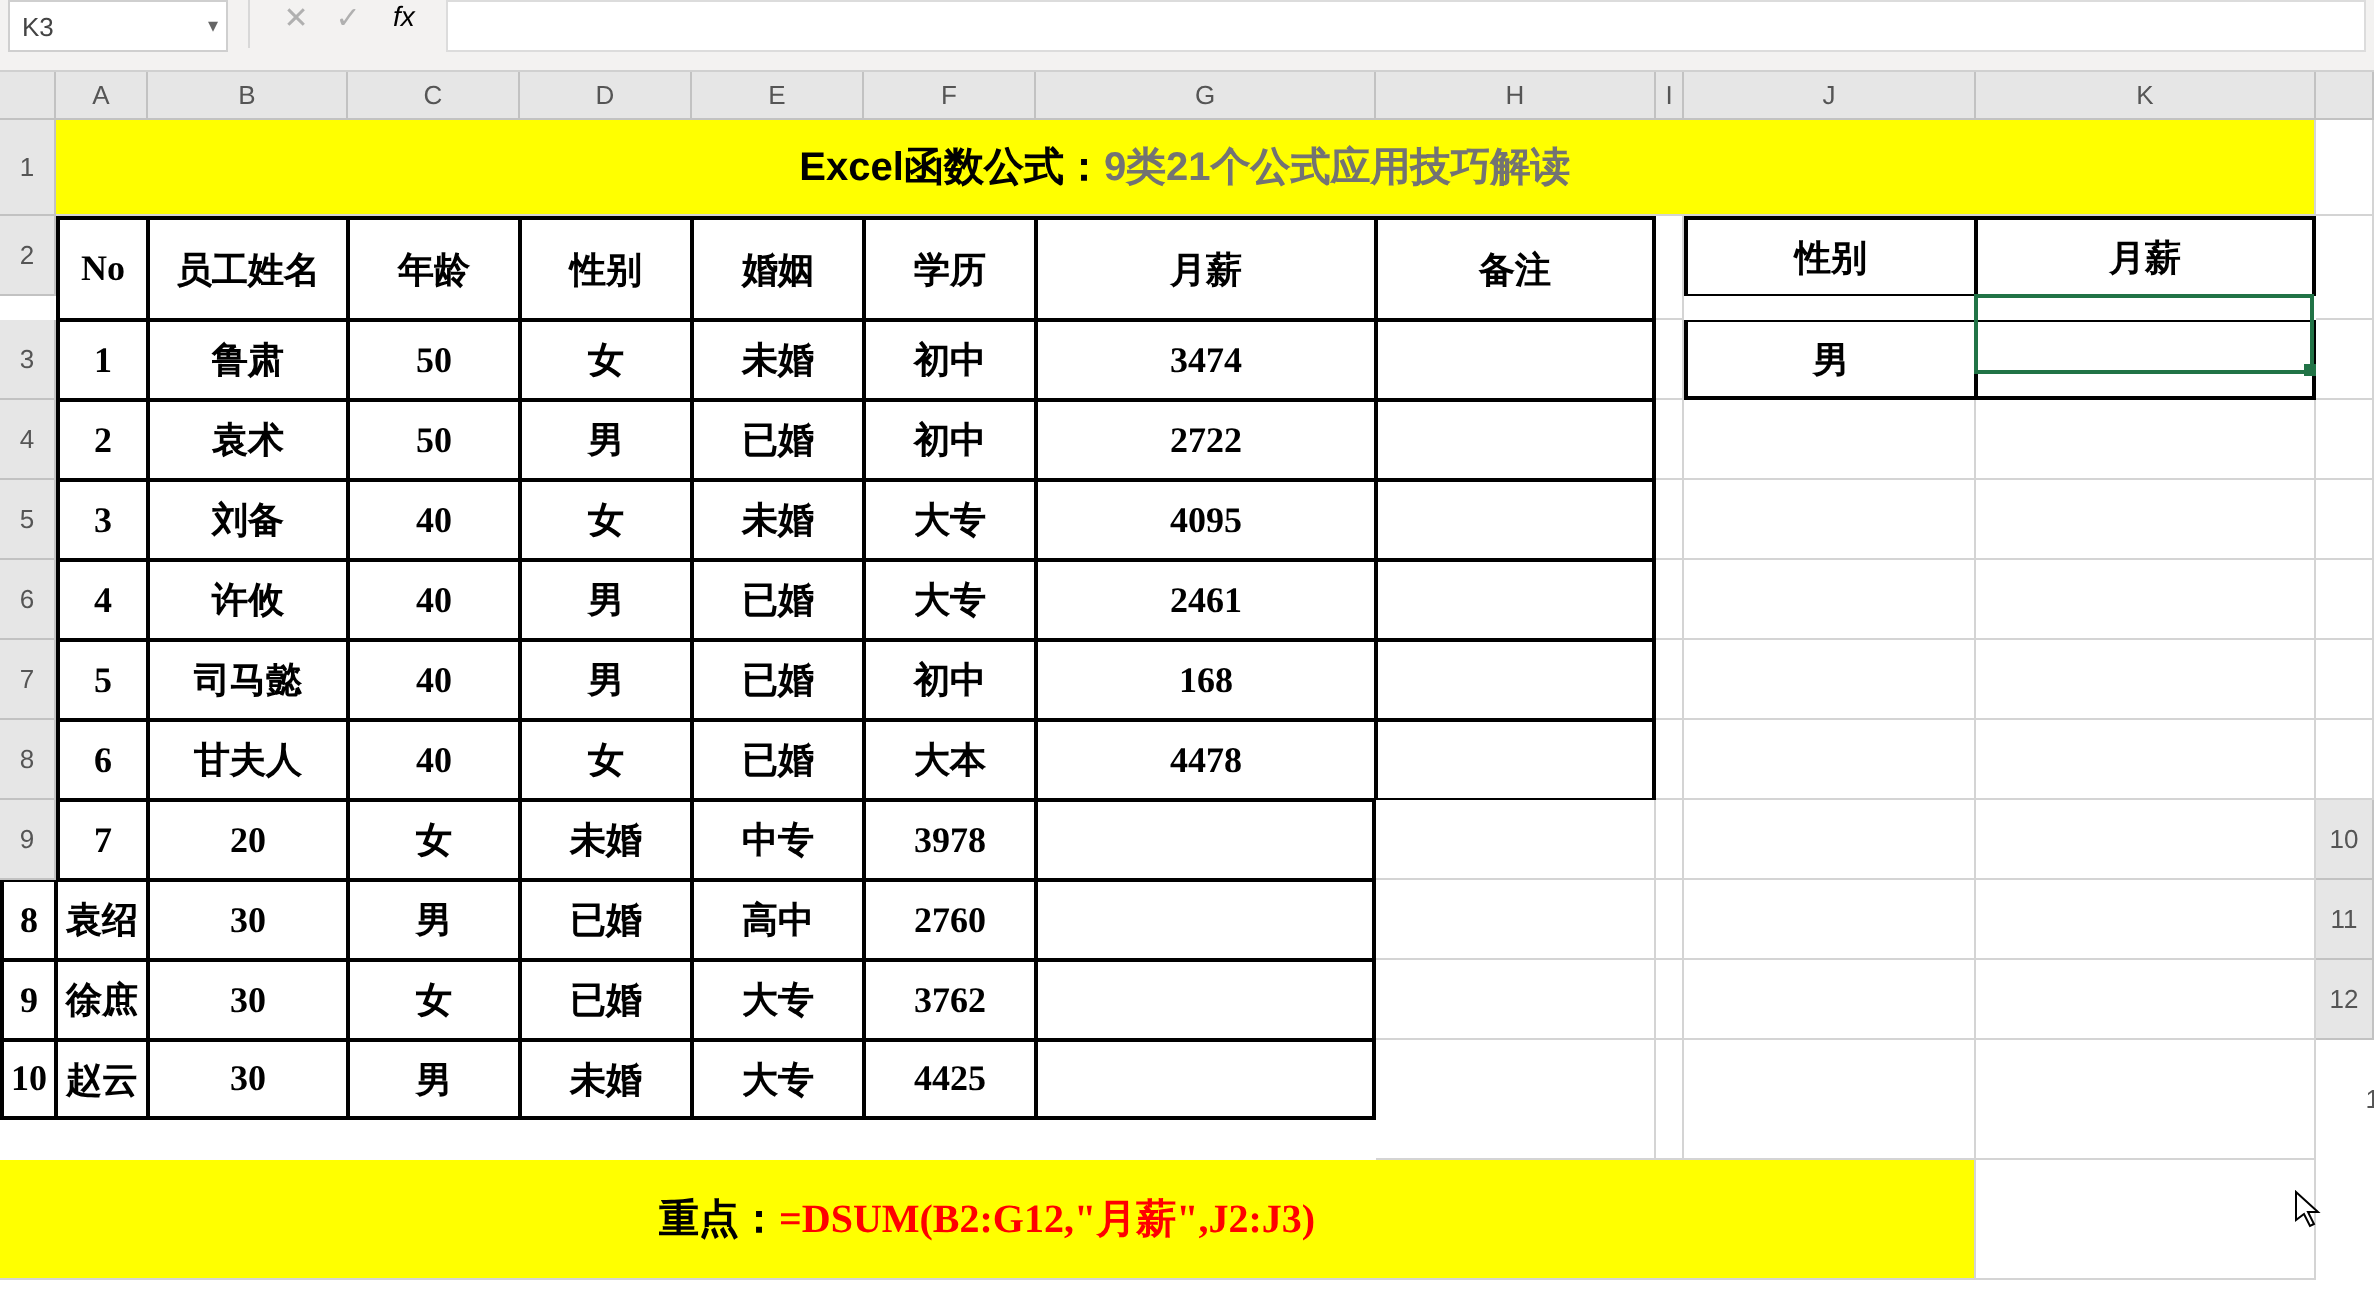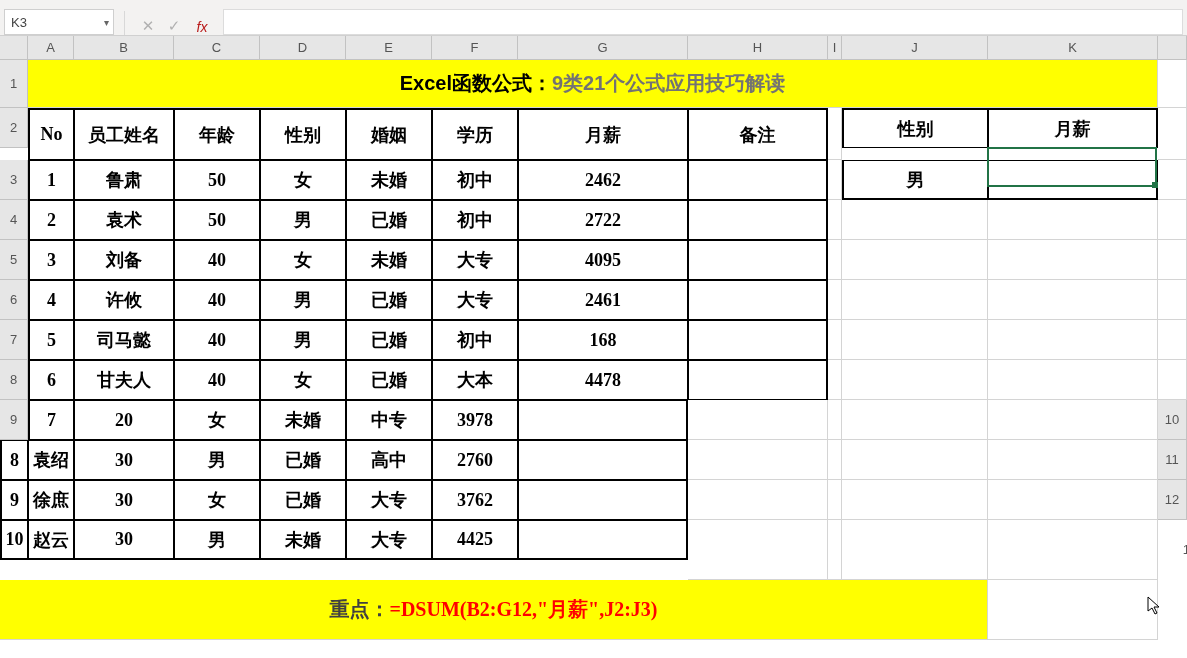--- a/index.html
+++ b/index.html
@@ -10,21 +10,21 @@
     overflow: hidden;
     width: 1187px;
     height: 658px;
   }
 
   
   .formula-bar {
     height: 36px;
     background: #f3f2f1;
     display: flex;
-    align-items: flex-end;
+    align-items: flex-start;
     border-bottom: 1px solid #d0d0d0;
     padding: 0 4px;
   }
   .name-box {
     width: 110px;
     height: 26px;
     background: #fff;
     border: 1px solid #cfcfcf;
     display: flex;
     align-items: center;
@@ -46,21 +46,21 @@
     margin: 0 10px;
   }
   .fb-btn {
     width: 26px;
     text-align: center;
     color: #b0b0b0;
     font-size: 15px;
   }
   .fx {
     font-style: italic;
-    color: #b91c1c;
+    color: #000000;
     width: 30px;
     text-align: center;
     font-size: 14px;
   }
   .formula-input {
     flex: 1;
     height: 26px;
     background: #fff;
     border: 1px solid #dcdcdc;
     margin-left: 6px;
@@ -132,21 +132,21 @@
   .crit { font-weight: bold; font-family: "SimSun","宋体",serif; font-size: 18px; height: 40px; }
 
   
   .footer-bar {
     background: #ffff00;
     font-weight: bold;
     font-size: 20px;
     height: 60px;
     font-family: "SimSun","宋体",serif;
   }
-  .footer-black { color:#404040; }
+  .footer-black { color:#000000; }
   .footer-red { color:#ff0000; }
 
   .blank { background:#fff; }
 
   
   .sel {
     position: absolute;
     border: 2px solid #217346;
     background: transparent;
     pointer-events: none;
@@ -223,21 +223,21 @@
   <div class="cell crit b bt br">月薪</div>
   <div class="cell blank"></div>
 
   <div class="rowhdr">3</div>
   <div class="cell dcell b bl">1</div>
   <div class="cell dcell b">鲁肃</div>
   <div class="cell dcell b">50</div>
   <div class="cell dcell b">女</div>
   <div class="cell dcell b">未婚</div>
   <div class="cell dcell b">初中</div>
-  <div class="cell dcell b">2462</div>
+  <div class="cell dcell b">3474</div>
   <div class="cell dcell b br"></div>
   <div class="cell blank"></div>
   <div class="cell crit b bb bl">男</div>
   <div class="cell crit b bb br" id="K3"></div>
   <div class="cell blank"></div>
 
   <div class="rowhdr">4</div>
   <div class="cell dcell b bl">2</div>
   <div class="cell dcell b">袁术</div>
   <div class="cell dcell b">50</div>

